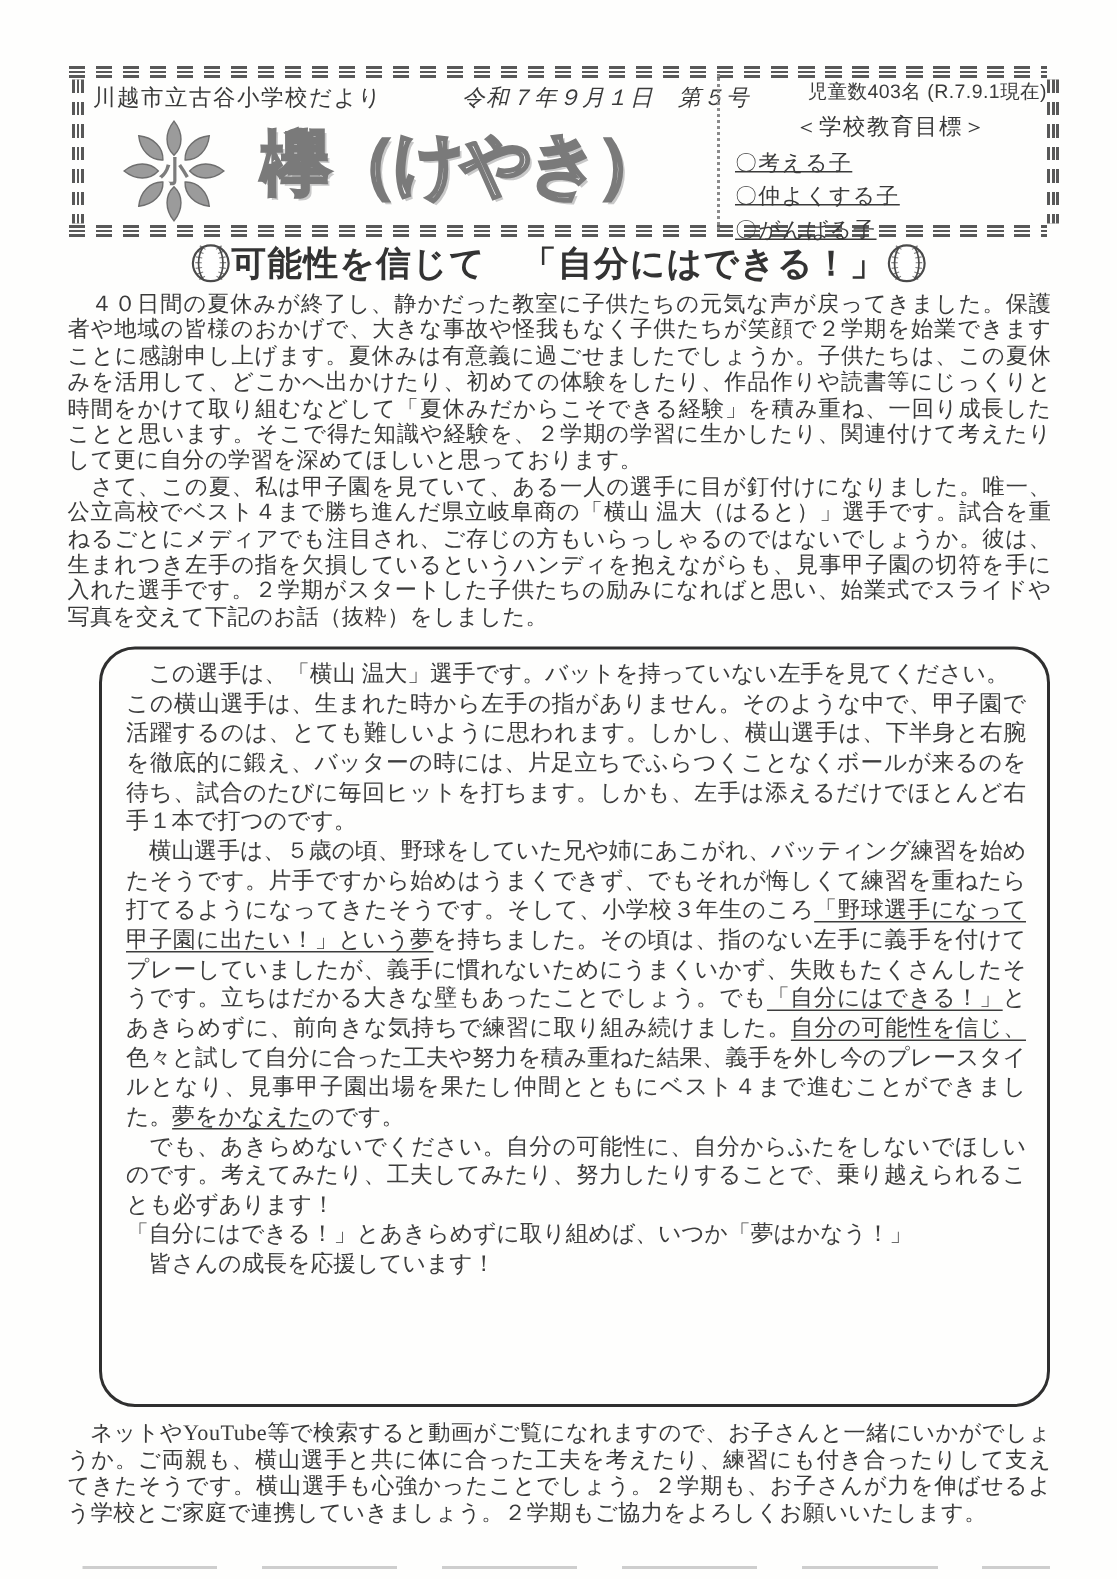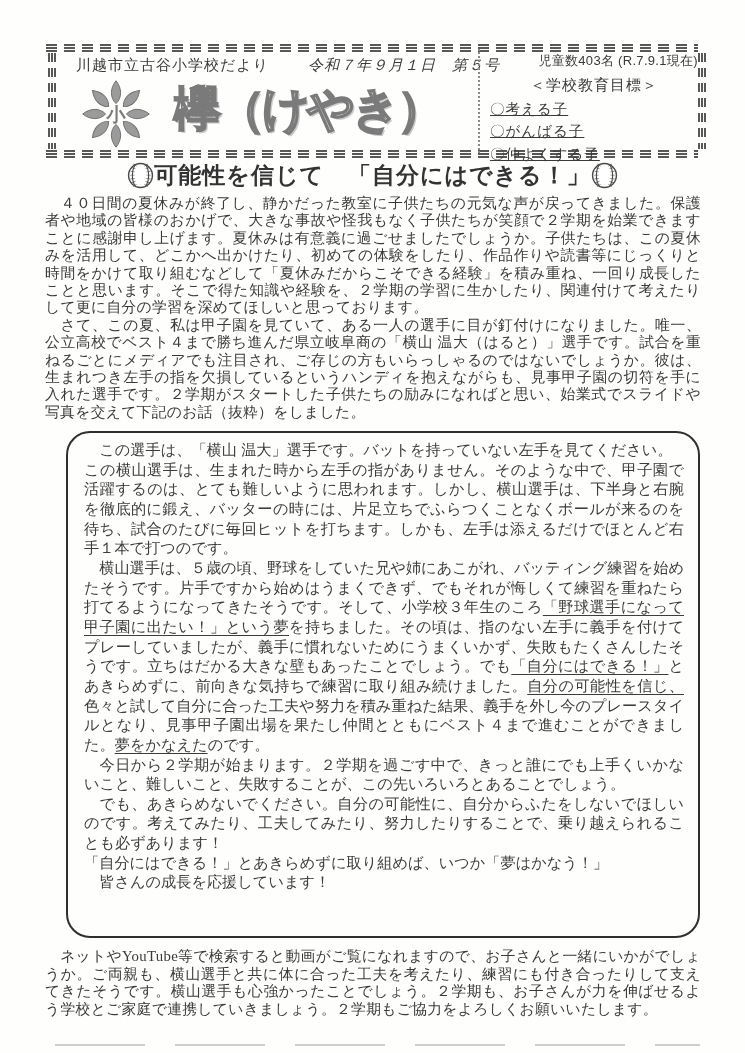--- a/index.html
+++ b/index.html
@@ -23,21 +23,21 @@
   .bbot{bottom:0;}
   .bleft,.bright{
     top:9px;bottom:9px;width:8px;
     background:
       linear-gradient(to right,transparent 0 2px,#fefefd 2px 3.5px,transparent 3.5px 5px,#fefefd 5px 6px,transparent 6px 8px),
       repeating-linear-gradient(to bottom,#585858 0 9px,transparent 9px 15px);
   }
   .bleft{left:2px;}
   .bright{right:-8px;}
 
-  .school-name{position:absolute;left:30px;top:12px;font-size:15px;letter-spacing:1px;}
+  .school-name{position:absolute;left:16px;top:12px;font-size:15px;letter-spacing:1px;}
   .issue-line{position:absolute;left:262px;top:12px;font-size:15px;letter-spacing:1px;font-style:italic;}
   .emblem{position:absolute;left:32px;top:32px;}
   .big-title{
     position:absolute;left:128px;top:34px;font-size:47px;font-weight:700;
     font-family:"Liberation Sans","DejaVu Sans",sans-serif;
     color:#ffffff;-webkit-text-stroke:1.8px #7a7a7a;
     text-shadow:2px 2px 0 #c9c9c9;letter-spacing:-3px;white-space:nowrap;
   }
   .hdr-divider{position:absolute;left:432px;top:5px;bottom:5px;width:0;border-left:2px dotted #8a8a8a;}
   .info-panel{position:absolute;left:444px;top:8px;width:208px;font-size:14px;line-height:1.45;}
@@ -106,22 +106,22 @@
     </svg>
 
     <div class="big-title">欅（けやき）</div>
 
     <div class="hdr-divider"></div>
 
     <div class="info-panel gothic">
       <div class="student-count">児童数403名 (R.7.9.1現在)</div>
       <div class="goals-heading">＜学校教育目標＞</div>
       <div class="goal">〇考える子</div>
+      <div class="goal">〇仲よくする子</div>
       <div class="goal">〇がんばる子</div>
-      <div class="goal">〇仲よくする子</div>
     </div>
   </div>
 
   <div class="headline gothic">
     <svg width="27" height="27" viewBox="0 0 34 34" aria-hidden="true">
       <circle cx="17" cy="17" r="15" fill="#ffffff" stroke="#4a4a4a" stroke-width="1.8"></circle>
       <path d="M10.5 3.5 C5.5 11 5.5 23 10.5 30.5" fill="none" stroke="#4a4a4a" stroke-width="5.5" stroke-dasharray="1 3.4" opacity="0.7"></path>
       <path d="M23.5 3.5 C28.5 11 28.5 23 23.5 30.5" fill="none" stroke="#4a4a4a" stroke-width="5.5" stroke-dasharray="1 3.4" opacity="0.7"></path>
       <path d="M10.5 3.5 C5.5 11 5.5 23 10.5 30.5" fill="none" stroke="#4a4a4a" stroke-width="1.4"></path>
       <path d="M23.5 3.5 C28.5 11 28.5 23 23.5 30.5" fill="none" stroke="#4a4a4a" stroke-width="1.4"></path>
@@ -138,21 +138,20 @@
 
   <div class="intro serif">
     <p>　４０日間の夏休みが終了し、静かだった教室に子供たちの元気な声が戻ってきました。保護者や地域の皆様のおかげで、大きな事故や怪我もなく子供たちが笑顔で２学期を始業できますことに感謝申し上げます。夏休みは有意義に過ごせましたでしょうか。子供たちは、この夏休みを活用して、どこかへ出かけたり、初めての体験をしたり、作品作りや読書等にじっくりと時間をかけて取り組むなどして「夏休みだからこそできる経験」を積み重ね、一回り成長したことと思います。そこで得た知識や経験を、２学期の学習に生かしたり、関連付けて考えたりして更に自分の学習を深めてほしいと思っております。</p>
     <p>　さて、この夏、私は甲子園を見ていて、ある一人の選手に目が釘付けになりました。唯一、公立高校でベスト４まで勝ち進んだ県立岐阜商の「横山 温大（はると）」選手です。試合を重ねるごとにメディアでも注目され、ご存じの方もいらっしゃるのではないでしょうか。彼は、生まれつき左手の指を欠損しているというハンディを抱えながらも、見事甲子園の切符を手に入れた選手です。２学期がスタートした子供たちの励みになればと思い、始業式でスライドや写真を交えて下記のお話（抜粋）をしました。</p>
   </div>
 
   <div class="speech-box gothic">
     <p>　この選手は、「横山 温大」選手です。バットを持っていない左手を見てください。</p>
     <p>この横山選手は、生まれた時から左手の指がありません。そのような中で、甲子園で活躍するのは、とても難しいように思われます。しかし、横山選手は、下半身と右腕を徹底的に鍛え、バッターの時には、片足立ちでふらつくことなくボールが来るのを待ち、試合のたびに毎回ヒットを打ちます。しかも、左手は添えるだけでほとんど右手１本で打つのです。</p>
     <p><span>　横山選手は、５歳の頃、野球をしていた兄や姉にあこがれ、バッティング練習を始めたそうです。片手ですから始めはうまくできず、でもそれが悔しくて練習を重ねたら打てるようになってきたそうです。そして、小学校３年生のころ</span><span class="u">「野球選手になって甲子園に出たい！」という夢</span><span>を持ちました。その頃は、指のない左手に義手を付けてプレーしていましたが、義手に慣れないためにうまくいかず、失敗もたくさんしたそうです。立ちはだかる大きな壁もあったことでしょう。でも</span><span class="u">「自分にはできる！」</span><span>とあきらめずに、前向きな気持ちで練習に取り組み続けました。</span><span class="u">自分の可能性を信じ、</span><span>色々と試して自分に合った工夫や努力を積み重ねた結果、義手を外し今のプレースタイルとなり、見事甲子園出場を果たし仲間とともにベスト４まで進むことができました。</span><span class="u">夢をかなえた</span><span>のです。</span></p>
-    <p>　今日から２学期が始まります。２学期を過ごす中で、きっと誰にでも上手くいかないこと、難しいこと、失敗することが、この先いろいろとあることでしょう。</p>
     <p>　でも、あきらめないでください。自分の可能性に、自分からふたをしないでほしいのです。考えてみたり、工夫してみたり、努力したりすることで、乗り越えられることも必ずあります！</p>
     <p>「自分にはできる！」とあきらめずに取り組めば、いつか「夢はかなう！」</p>
     <p>　皆さんの成長を応援しています！</p>
   </div>
 
   <div class="closing serif">　ネットやYouTube等で検索すると動画がご覧になれますので、お子さんと一緒にいかがでしょうか。ご両親も、横山選手と共に体に合った工夫を考えたり、練習にも付き合ったりして支えてきたそうです。横山選手も心強かったことでしょう。２学期も、お子さんが力を伸ばせるよう学校とご家庭で連携していきましょう。２学期もご協力をよろしくお願いいたします。</div>
 
   <div class="scan-line"></div>
 
 </div>

